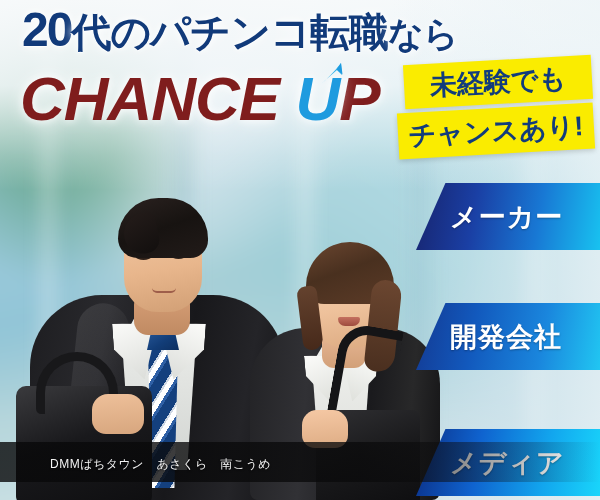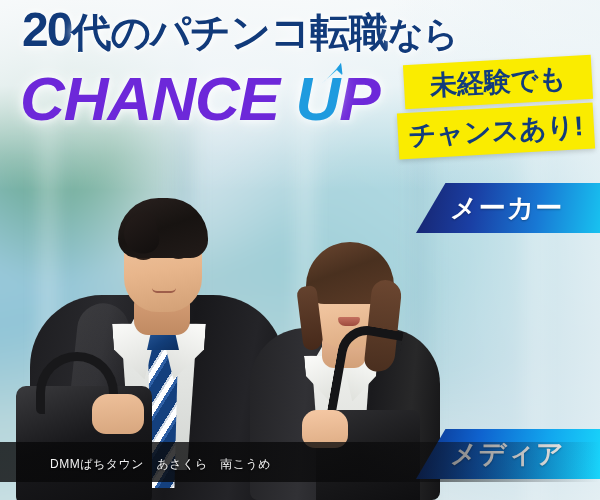--- a/index.html
+++ b/index.html
@@ -219,41 +219,41 @@
   }
   .headline .num{font-size:48px;letter-spacing:-2px;}
   .headline .tail{font-size:35px;}
 
   .logo{
     position:absolute;left:20px;top:68px;
     font-size:62px;font-weight:bold;font-style:italic;letter-spacing:-1px;
     white-space:nowrap;line-height:1;
     text-shadow:0 0 9px rgba(255,255,255,.95),0 0 18px rgba(255,255,255,.8);
   }
-  .logo .dark{color:#6d28d9;}
+  .logo .dark{color:#7f1d1d;}
   .logo .light{color:#1f9bdf;}
   .logo-u-wrap{position:relative;display:inline-block;}
   .swoosh{
     position:absolute;left:24px;top:-7px;width:26px;height:26px;pointer-events:none;
   }
 
   
   .ybanner{
     position:absolute;background:#faec00;color:#123c7c;
     font-weight:bold;white-space:nowrap;
     display:flex;align-items:center;justify-content:center;
     box-shadow:0 2px 5px rgba(0,0,0,.16);
   }
   #yb1{left:404px;top:60px;width:188px;height:44px;font-size:27px;transform:rotate(-3.2deg);}
   #yb2{left:398px;top:108px;width:196px;height:46px;font-size:27px;transform:rotate(-3.2deg);}
 
   
   .badges{position:absolute;left:0;top:0;width:600px;height:500px;}
   .badge{
-    position:absolute;right:0;width:184px;height:50px;
+    position:absolute;right:0;width:184px;height:67px;
     clip-path:polygon(16% 0,100% 0,100% 100%,0 100%);
     display:flex;align-items:center;
     box-shadow:0 2px 6px rgba(0,0,0,.22);
   }
   .badge .lbl{
     color:#fff;font-weight:bold;font-size:27px;white-space:nowrap;
     margin-left:34px;letter-spacing:1px;
     text-shadow:0 1px 2px rgba(0,0,0,.30);
   }
   #bd0{top:183px;background:linear-gradient(100deg,#17246e 0%,#1a3fa4 32%,#1878d4 66%,#18c2f0 100%);}
@@ -344,20 +344,23 @@
     <span>未経験でも</span>
   </div>
   <div class="ybanner" id="yb2">
     <span>チャンスあり!</span>
   </div>
 
   <div class="badges">
     <div class="badge" id="bd0">
       <span class="lbl">メーカー</span>
     </div>
+    <div class="badge" id="bd2">
+      <span class="lbl">開発会社</span>
+    </div>
     <div class="badge" id="bd4">
       <span class="lbl">メディア</span>
     </div>
   </div>
 
   <div class="caption-band"></div>
   <div class="caption-text">DMMぱちタウン　あさくら　南こうめ</div>
 
 </div>
 

